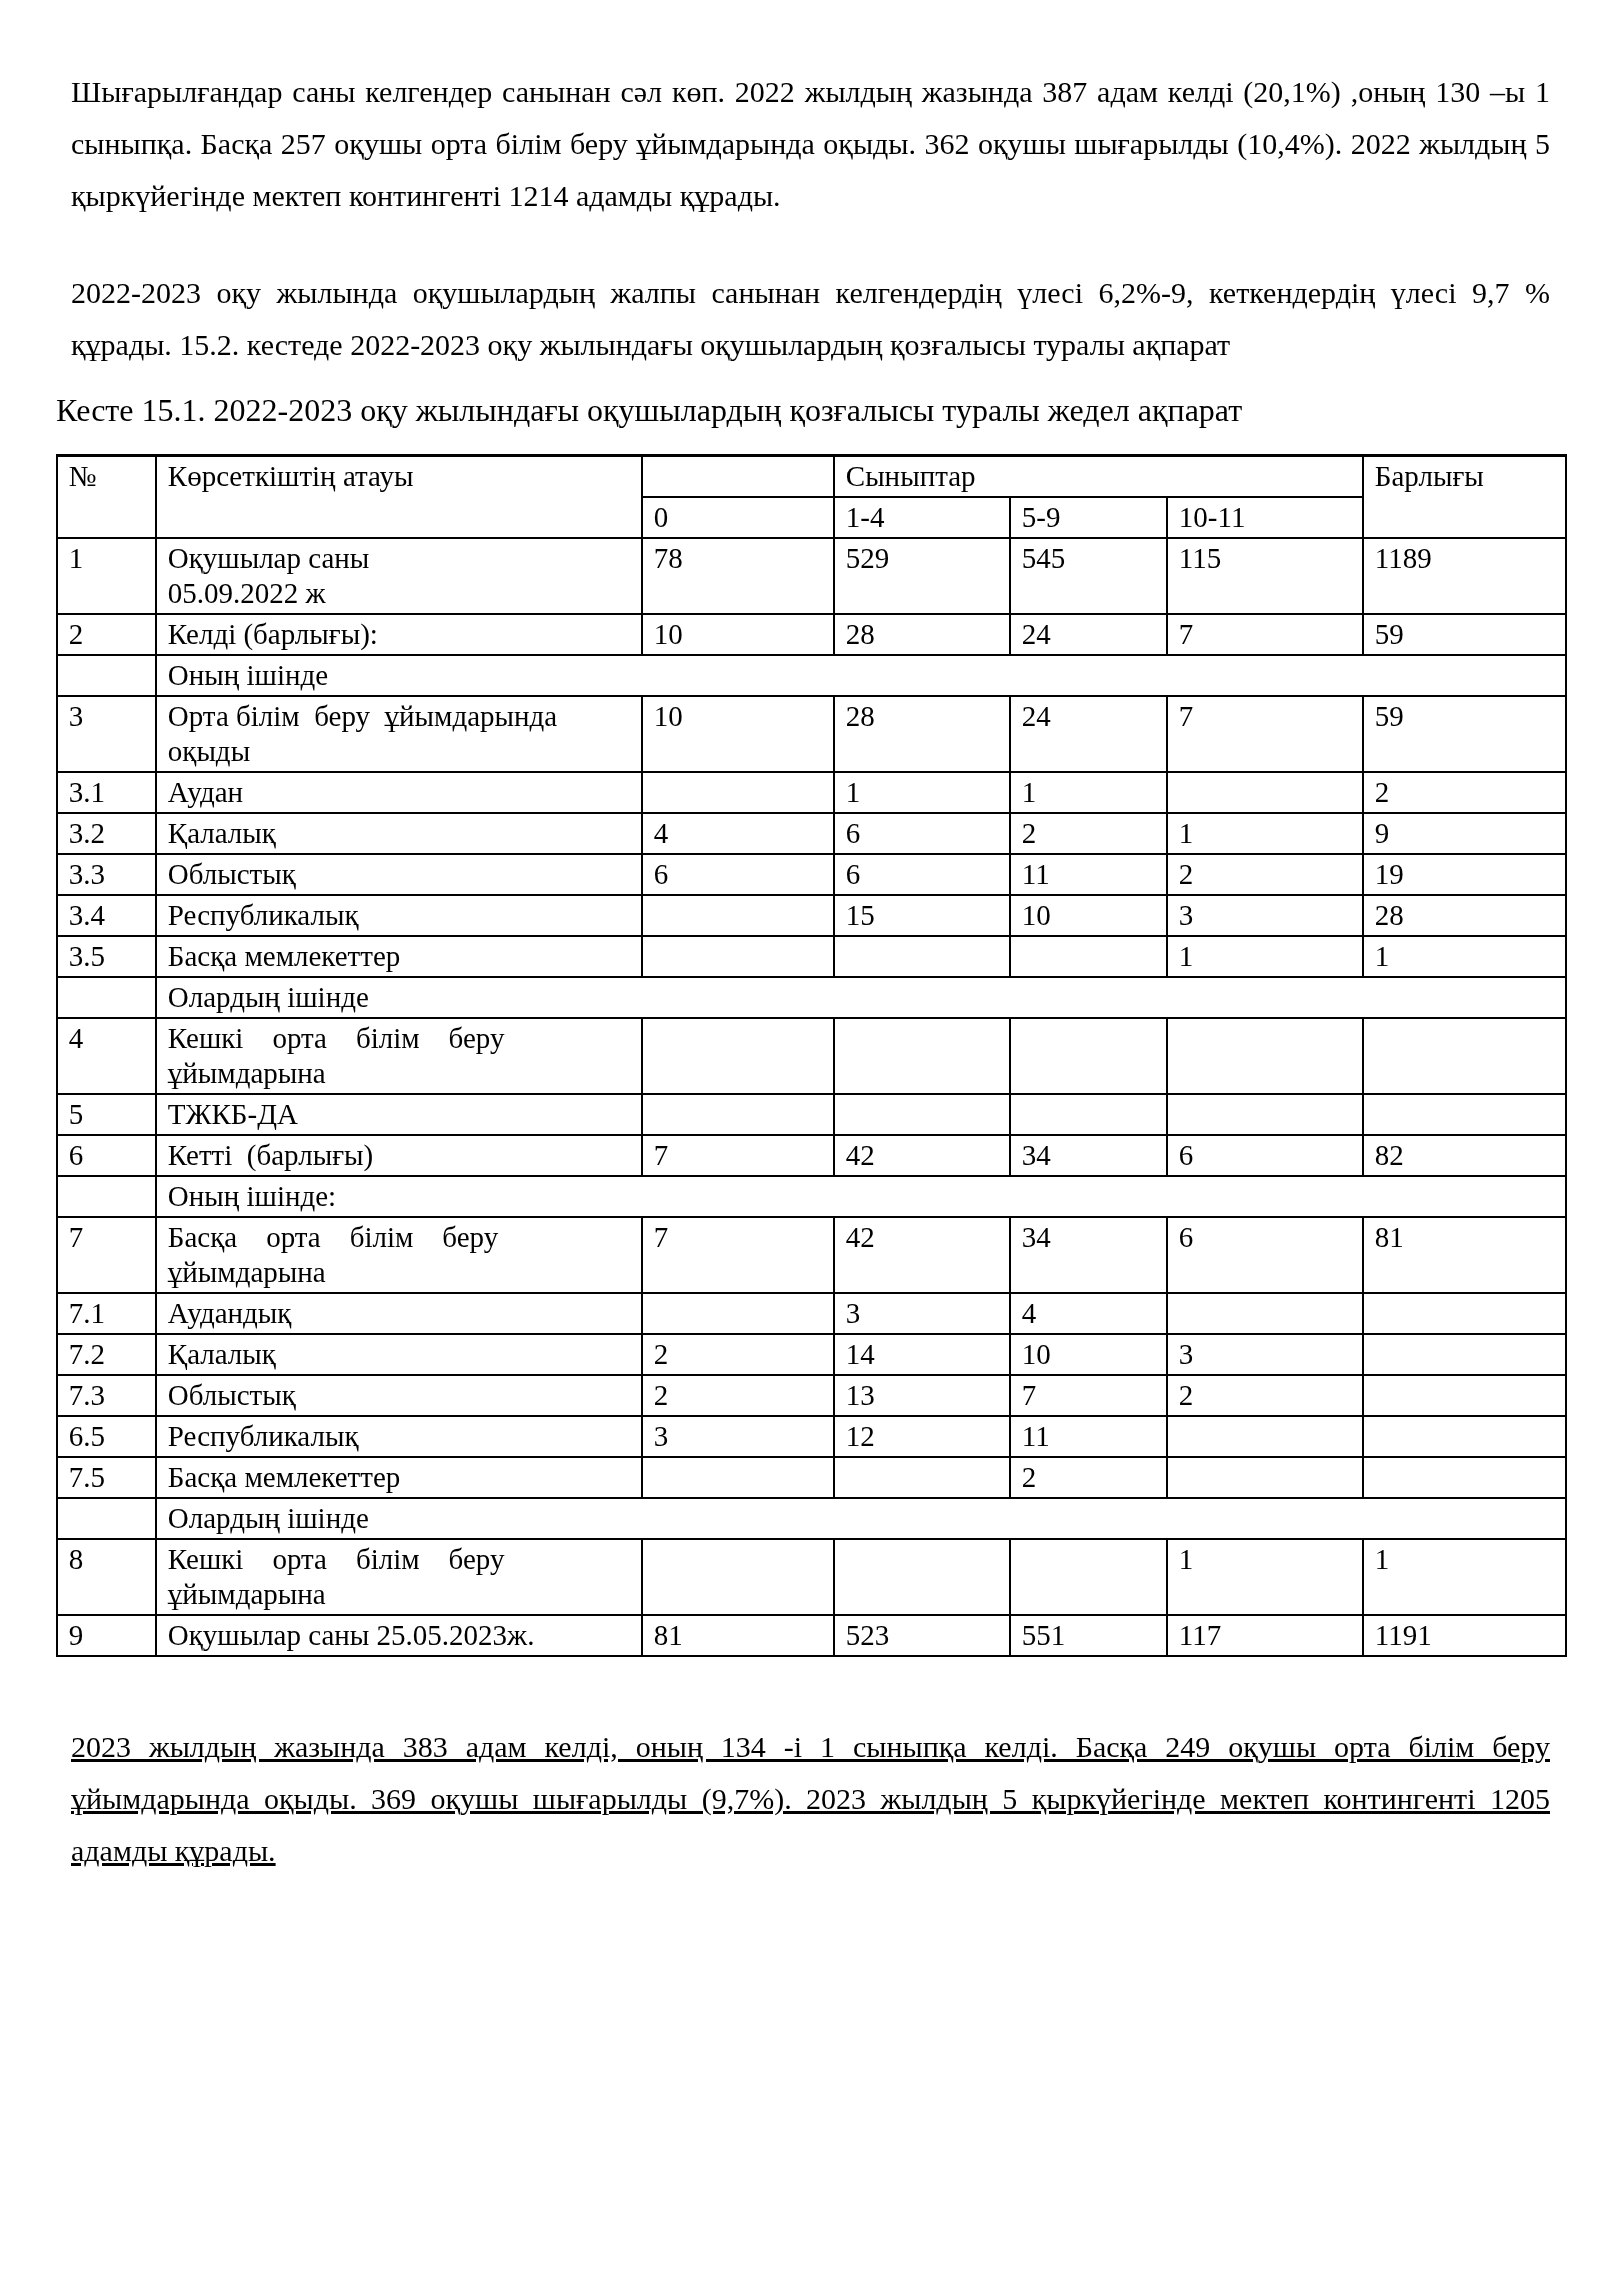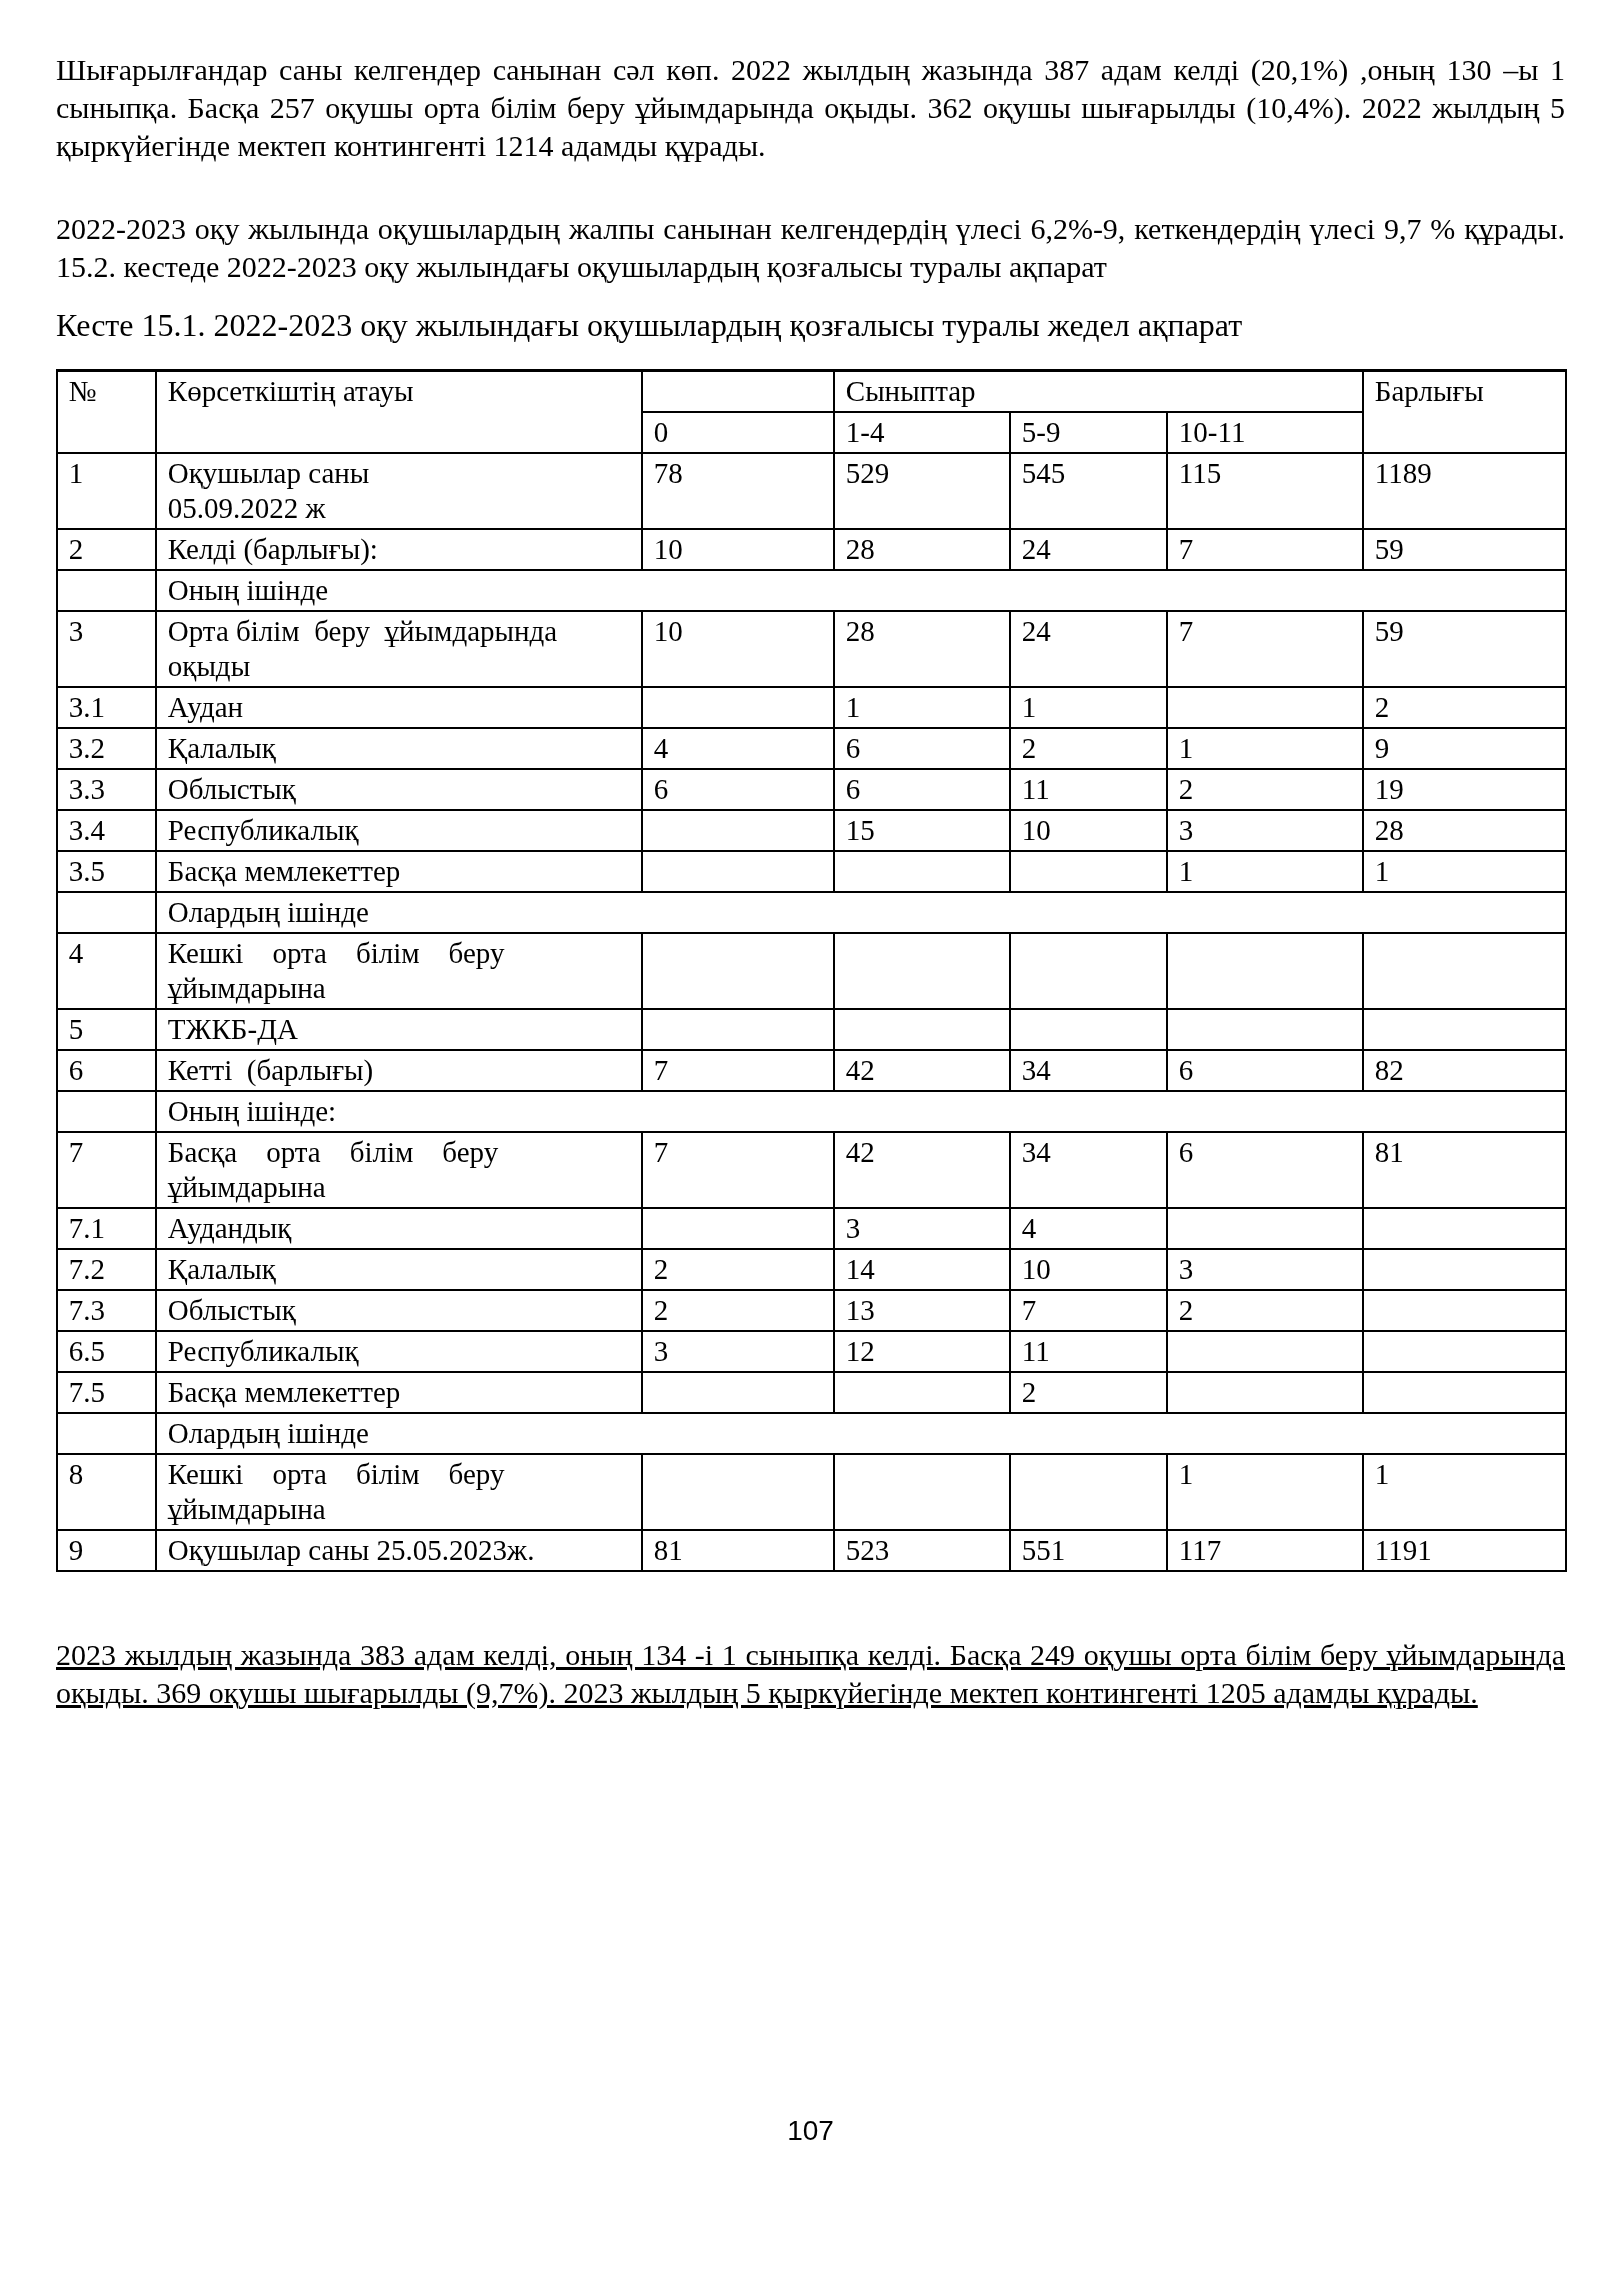--- a/index.html
+++ b/index.html
@@ -13,23 +13,23 @@
     height: 2293px;
     background: #ffffff;
     color: #000000;
     font-family: "Liberation Serif", "DejaVu Serif", serif;
     box-sizing: border-box;
     padding: 51px 56px 0 56px;
     overflow: hidden;
   }
   .para {
     font-size: 30px;
-    line-height: 38px;
+    line-height: 52px;
     text-align: justify;
-    margin: 0;
+    margin: 15px;
   }
   .para-1 { margin-bottom: 45px; }
   .para-2 { margin-bottom: 16.7px; }
   .caption {
     font-size: 32px;
     line-height: 45px;
     text-align: left;
     margin: 0 0 21.6px 0;
   }
   table.tbl {
@@ -294,16 +294,15 @@
           <td class="val-cell">523</td>
           <td class="val-cell">551</td>
           <td class="val-cell">117</td>
           <td class="val-cell">1191</td>
         </tr>
       </tbody>
   </table>
 
   <p class="para para-3">2023 жылдың жазында 383 адам келді, оның 134 -і 1 сыныпқа келді. Басқа 249 оқушы орта білім беру ұйымдарында оқыды. 369 оқушы шығарылды (9,7%). 2023 жылдың 5 қыркүйегінде мектеп контингенті 1205 адамды құрады.</p>
 
-  <div class="pagenum">107</div>
 
 </div>
 
 
 </body></html>

